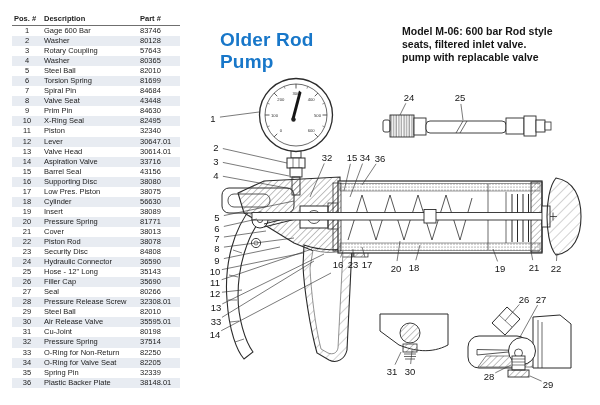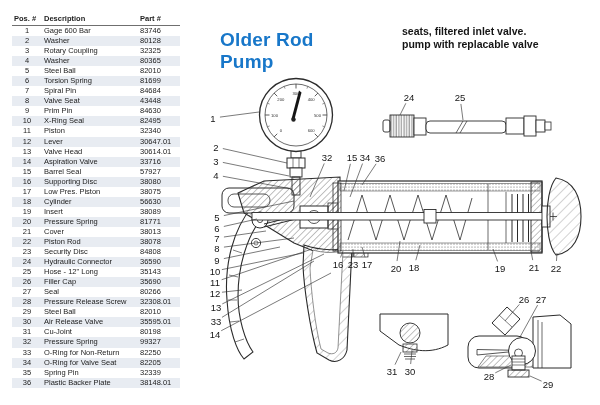--- a/index.html
+++ b/index.html
@@ -51,21 +51,21 @@
           <td class="c-part">83746</td>
         </tr>
         <tr class="shade">
           <td class="c-pos">2</td>
           <td class="c-desc">Washer</td>
           <td class="c-part">80128</td>
         </tr>
         <tr>
           <td class="c-pos">3</td>
           <td class="c-desc">Rotary Coupling</td>
-          <td class="c-part">32325</td>
+          <td class="c-part">57643</td>
         </tr>
         <tr class="shade">
           <td class="c-pos">4</td>
           <td class="c-desc">Washer</td>
           <td class="c-part">80365</td>
         </tr>
         <tr>
           <td class="c-pos">5</td>
           <td class="c-desc">Steel Ball</td>
           <td class="c-part">82010</td>
@@ -111,21 +111,21 @@
           <td class="c-part">30614.01</td>
         </tr>
         <tr class="shade">
           <td class="c-pos">14</td>
           <td class="c-desc">Aspiration Valve</td>
           <td class="c-part">33716</td>
         </tr>
         <tr>
           <td class="c-pos">15</td>
           <td class="c-desc">Barrel Seal</td>
-          <td class="c-part">57927</td>
+          <td class="c-part">43156</td>
         </tr>
         <tr class="shade">
           <td class="c-pos">16</td>
           <td class="c-desc">Supporting Disc</td>
           <td class="c-part">38080</td>
         </tr>
         <tr>
           <td class="c-pos">17</td>
           <td class="c-desc">Low Pres. Piston</td>
           <td class="c-part">38075</td>
@@ -196,21 +196,21 @@
           <td class="c-part">35595.01</td>
         </tr>
         <tr>
           <td class="c-pos">31</td>
           <td class="c-desc">Cu-Joint</td>
           <td class="c-part">80198</td>
         </tr>
         <tr class="shade">
           <td class="c-pos">32</td>
           <td class="c-desc">Pressure Spring</td>
-          <td class="c-part">99327</td>
+          <td class="c-part">37514</td>
         </tr>
         <tr>
           <td class="c-pos">33</td>
           <td class="c-desc">O-Ring for Non-Return</td>
           <td class="c-part">82250</td>
         </tr>
         <tr class="shade">
           <td class="c-pos">34</td>
           <td class="c-desc">O-Ring for Valve Seat</td>
           <td class="c-part">82205</td>
@@ -224,20 +224,21 @@
           <td class="c-pos">36</td>
           <td class="c-desc">Plastic Backer Plate</td>
           <td class="c-part">38148.01</td>
         </tr>
       </tbody>
   </table>
 
   <div class="title">Older Rod Pump</div>
 
   <div class="note">
+    <div>Model M-06: 600 bar Rod style</div>
     <div>seats, filtered inlet valve.</div>
     <div>pump with replacable valve</div>
   </div>
 
   <svg id="diagram-svg" class="diagram" width="600" height="405" viewBox="0 0 600 405">
     <defs>
       <pattern id="hx" width="4.5" height="4.5" patternTransform="rotate(45)" patternUnits="userSpaceOnUse">
         <line x1="0" y1="0" x2="0" y2="4.5" stroke="#4a4a4a" stroke-width="0.7"></line>
       </pattern>
       <pattern id="hxs" width="7" height="7" patternTransform="rotate(45)" patternUnits="userSpaceOnUse">

